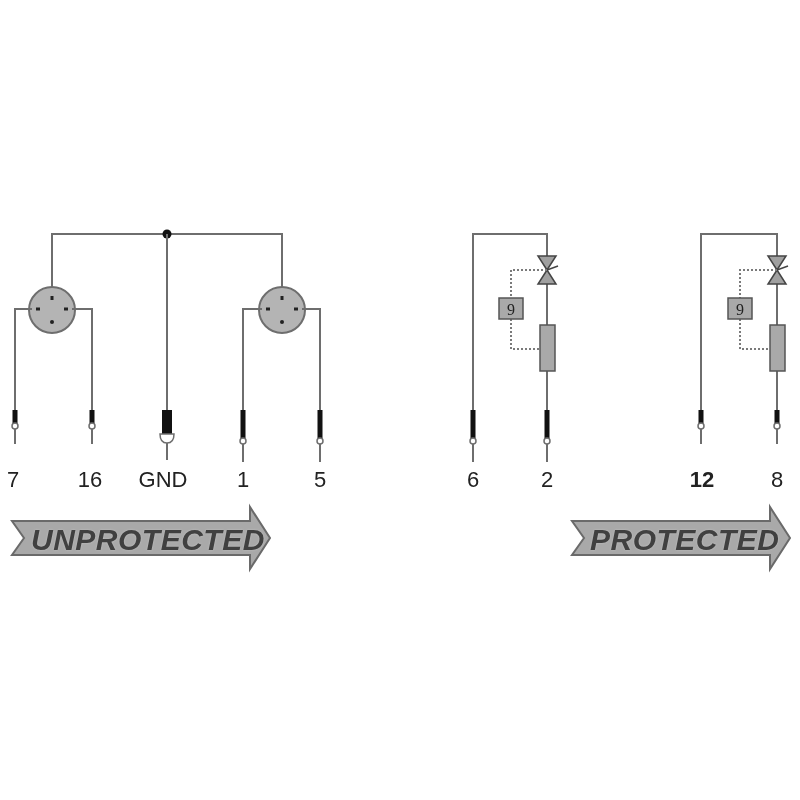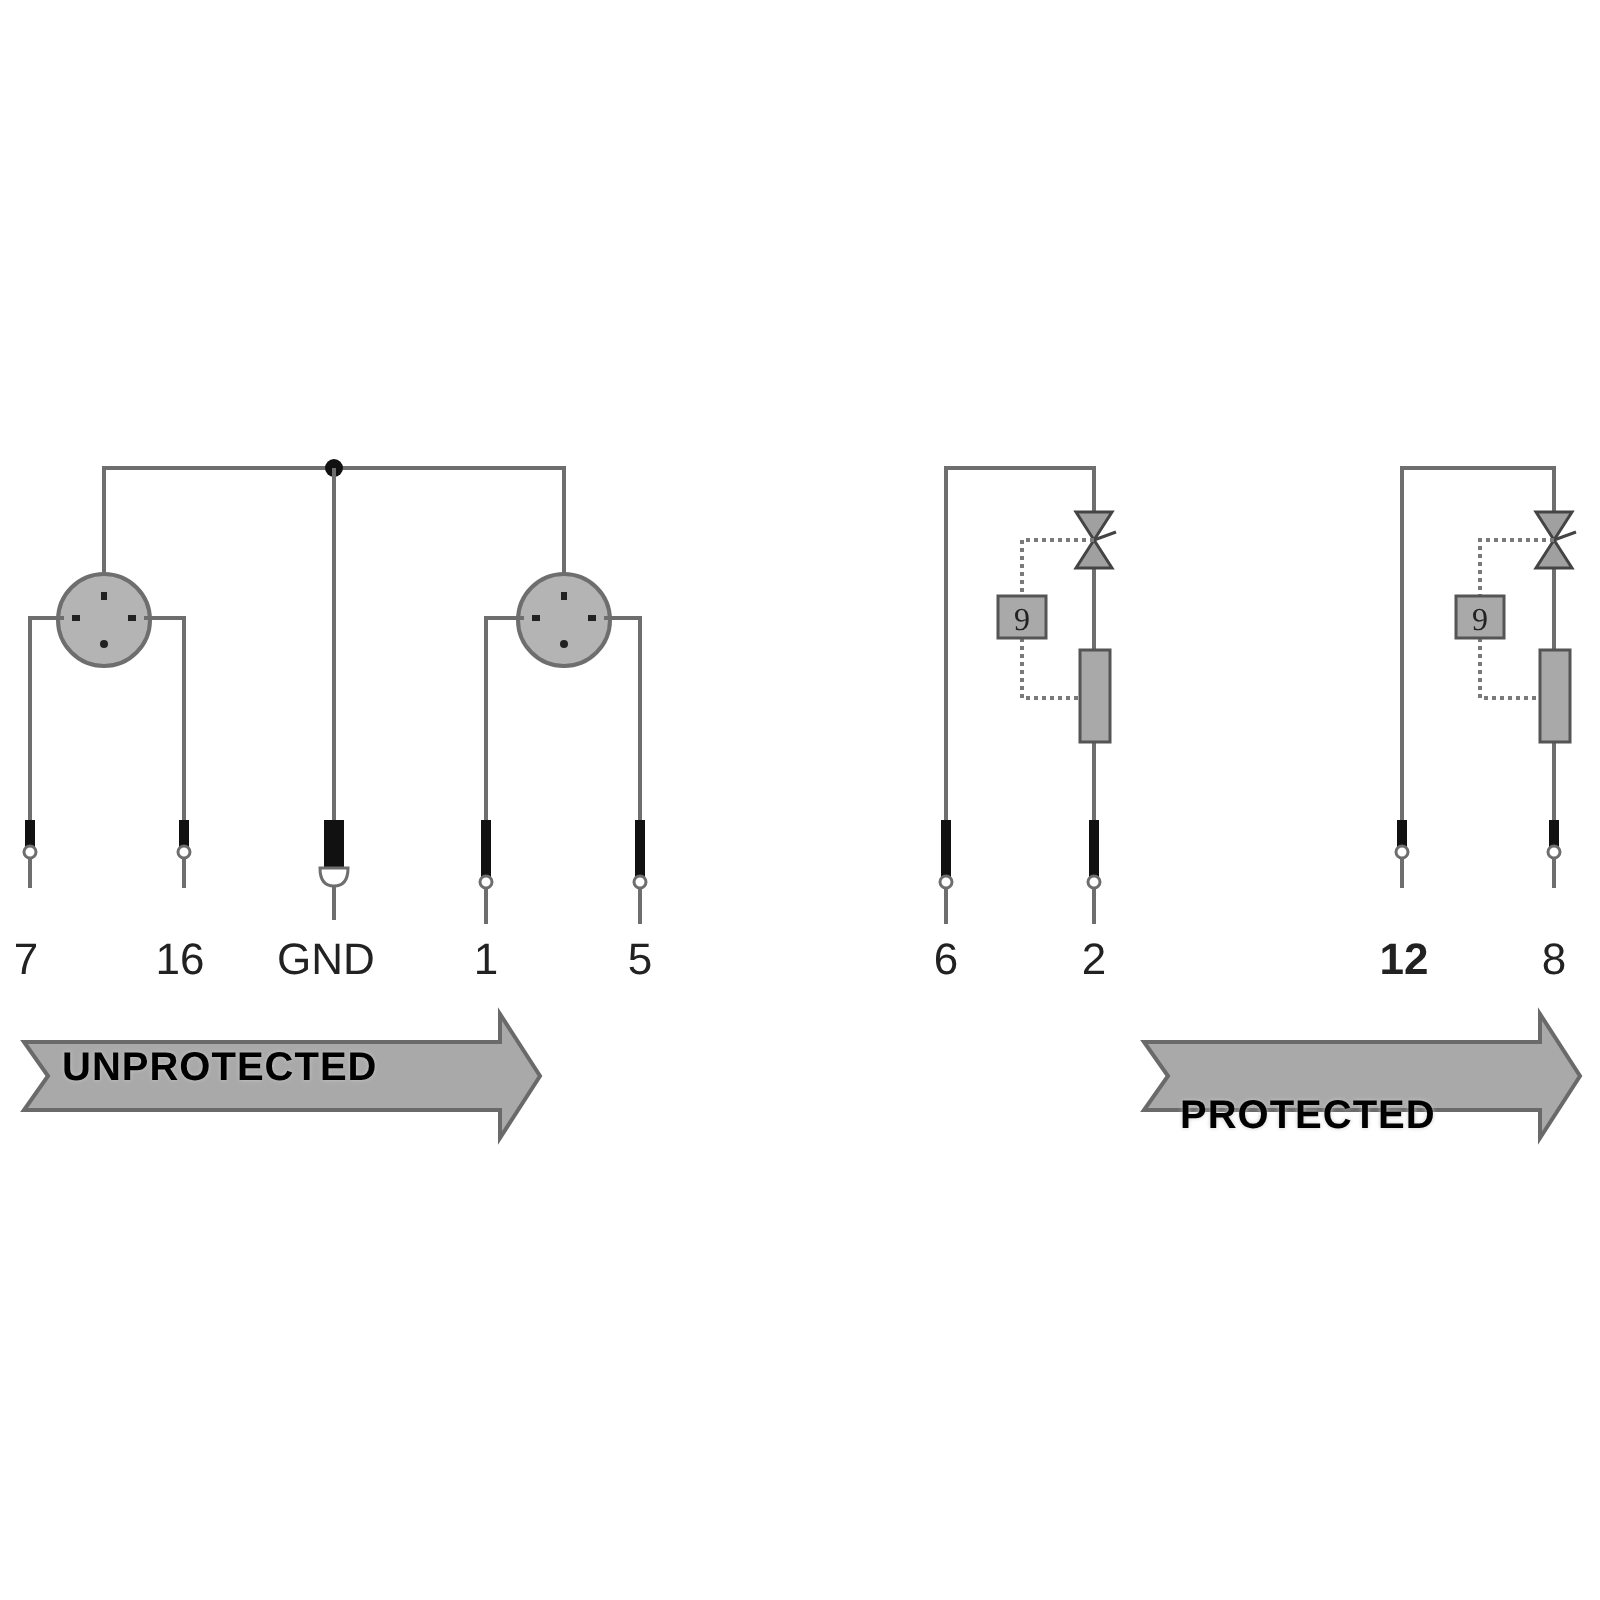--- a/index.html
+++ b/index.html
@@ -1,21 +1,21 @@
 <!DOCTYPE html>
 <html><head>
   <meta charset="utf-8">
   <style>
     html, body { margin: 0; padding: 0; background: #ffffff; }
     body { width: 800px; height: 800px; position: relative; overflow: hidden; font-family: "Liberation Sans", sans-serif; }
     svg#diagram { position: absolute; left: 0; top: 0; width: 800px; height: 800px; }
     .wire { stroke: #6e6e6e; stroke-width: 2; fill: none; }
     .dotted { stroke: #7a7a7a; stroke-width: 2; stroke-dasharray: 2 2; fill: none; }
     .label { position: absolute; font-size: 22px; color: #222222; transform: translateX(-50%); white-space: nowrap; }
-    .arrow-text { position: absolute; font-weight: bold; font-size: 20px; color: #000000; letter-spacing: 0.5px; white-space: nowrap; text-shadow: 0 0 2px #c8c8c8; }
+    .arrow-text { position: absolute; font-weight: bold; font-size: 30px; color: #404040; letter-spacing: 0.5px; white-space: nowrap; text-shadow: 0 0 2px #c8c8c8; font-style: italic; }
   </style>
 </head>
 <body>
 
 <svg id="diagram" viewBox="0 0 800 800" xmlns="http://www.w3.org/2000/svg">
 
   <g>
 
     <polyline class="wire" points="52,296 52,234 282,234 282,296"></polyline>
     <circle cx="167" cy="234" r="4.5" fill="#111"></circle>
@@ -135,13 +135,13 @@
 <div class="label" style="left:163px; top:467px;">GND</div>
 <div class="label" style="left:243px; top:467px;">1</div>
 <div class="label" style="left:320px; top:467px;">5</div>
 
 <div class="label" style="left:473px; top:467px;">6</div>
 <div class="label" style="left:547px; top:467px;">2</div>
 <div class="label" style="left:702px; top:467px;font-weight:bold;">12</div>
 <div class="label" style="left:777px; top:467px;">8</div>
 
 <div class="arrow-text" style="left:31px; top:523px;">UNPROTECTED</div>
-<div class="arrow-text" style="left:590px; top:547px;">PROTECTED</div>
+<div class="arrow-text" style="left:590px; top:523px;">PROTECTED</div>
 
 </body></html>

